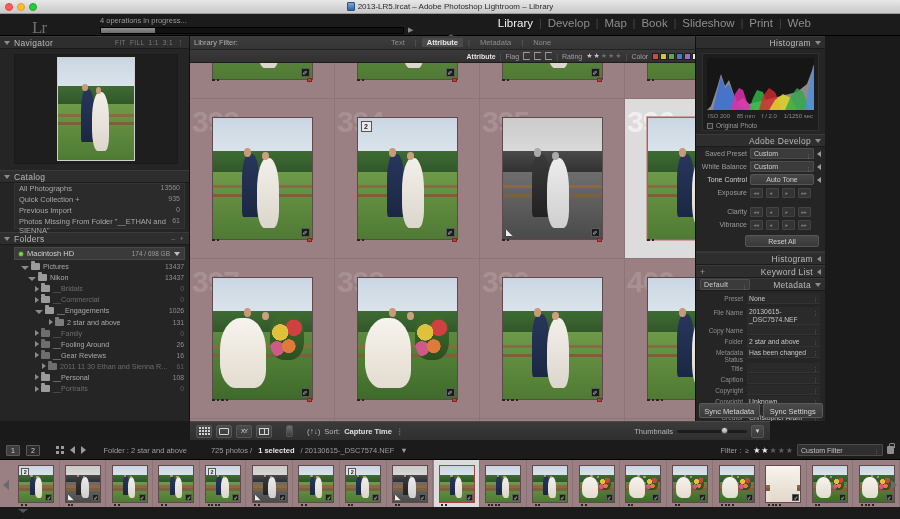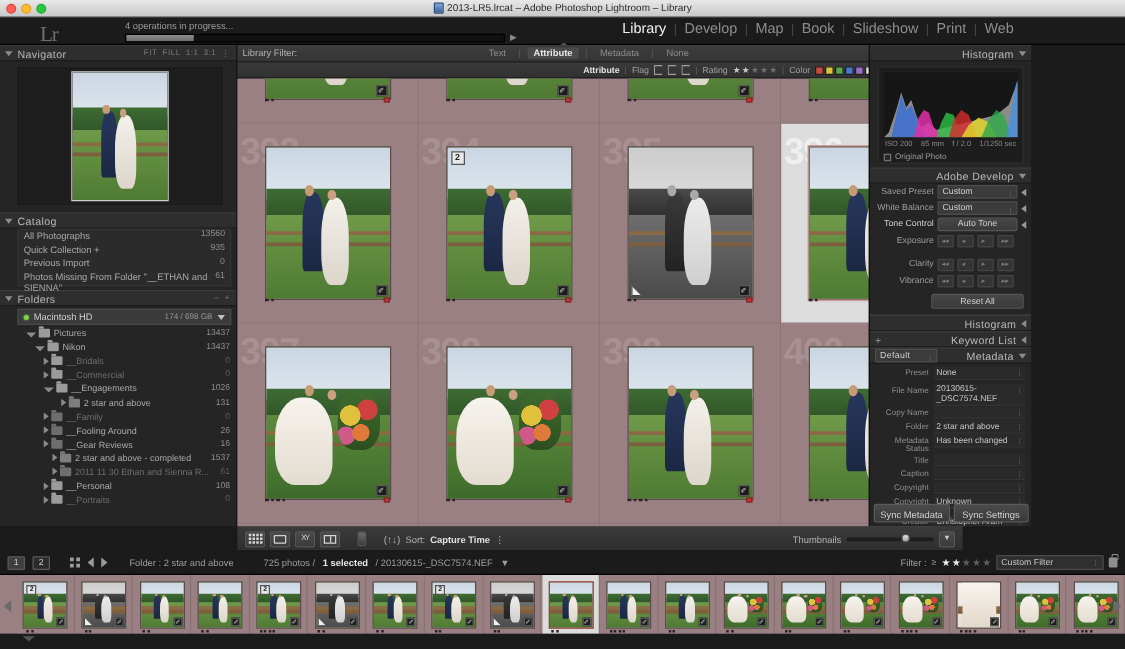--- a/index.html
+++ b/index.html
@@ -507,26 +507,20 @@
             <span class="disc"></span>
             <span class="fold-ico mini"></span>
             <span>__Fooling Around</span>
             <span class="cnt">26</span>
           </div>
           <div class="f-row" style="padding-left: 21px;">
             <span class="disc"></span>
             <span class="fold-ico mini"></span>
             <span>__Gear Reviews</span>
             <span class="cnt">16</span>
-          </div>
-          <div class="f-row" style="padding-left: 28px;">
-            <span class="disc"></span>
-            <span class="fold-ico sub"></span>
-            <span>2 star and above - completed</span>
-            <span class="cnt">1537</span>
           </div>
           <div class="f-row dim" style="padding-left: 28px;">
             <span class="disc"></span>
             <span class="fold-ico sub mini"></span>
             <span>2011 11 30 Ethan and Sienna R...</span>
             <span class="cnt">61</span>
           </div>
           <div class="f-row" style="padding-left: 21px;">
             <span class="disc"></span>
             <span class="fold-ico"></span>

